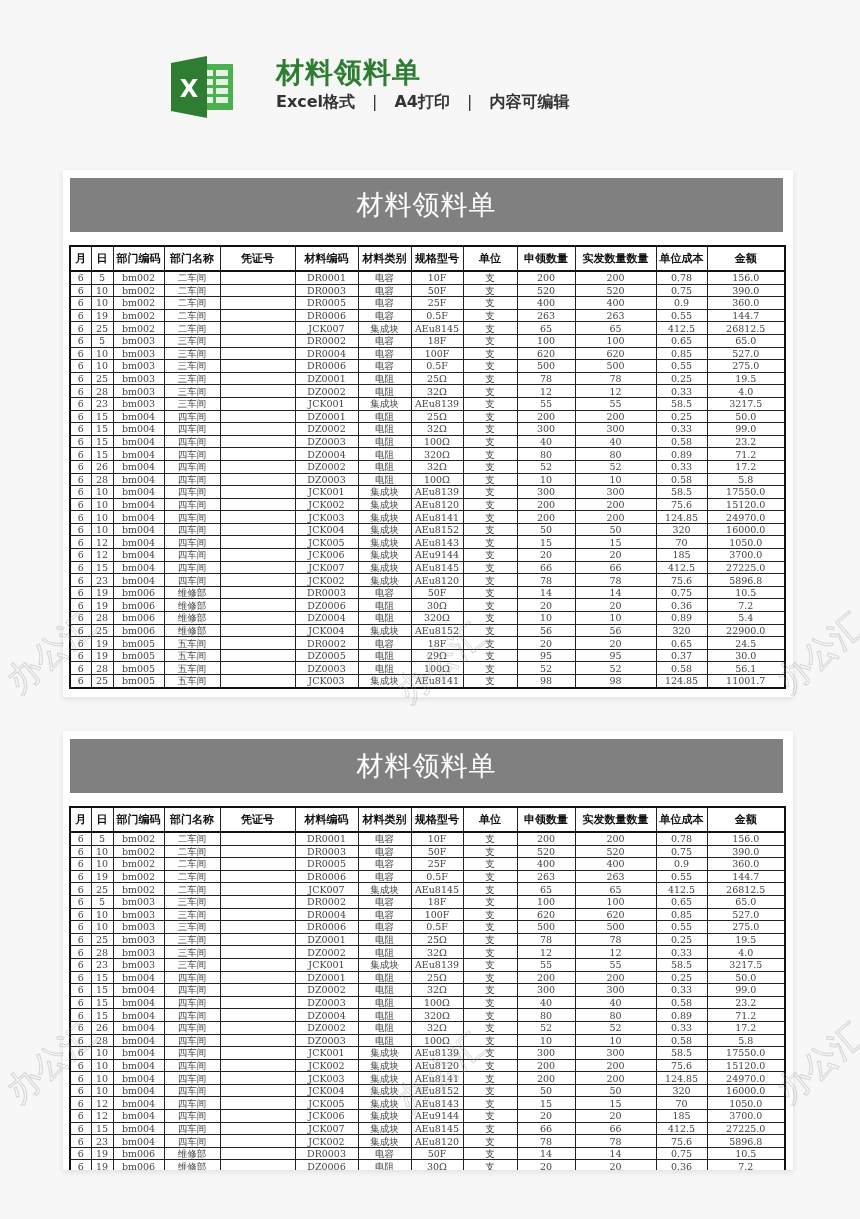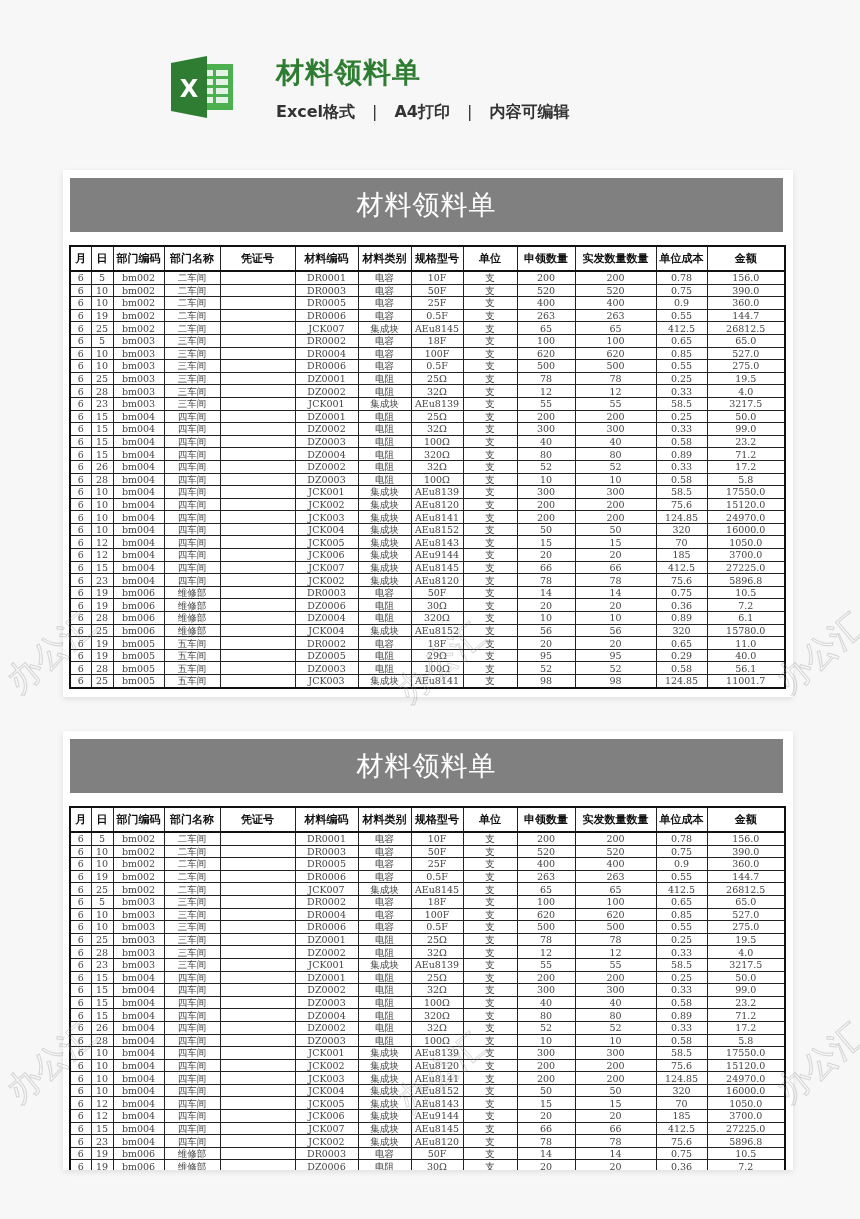--- a/index.html
+++ b/index.html
@@ -9,21 +9,21 @@
     font-family:"DejaVu Serif", serif;
   }
   .hdr { position:absolute; left:0; top:0; width:860px; height:160px; }
   .logo { position:absolute; left:171px; top:56px; width:64px; height:62px; }
   .hdr-title {
     position:absolute; left:276px; top:54px;
     font-family:"DejaVu Sans", sans-serif; font-weight:bold;
     font-size:28px; color:#2e7d32; letter-spacing:1px;
   }
   .hdr-sub {
-    position:absolute; left:276px; top:102px;
+    position:absolute; left:276px; top:92px;
     font-family:"DejaVu Sans", sans-serif; font-weight:bold;
     font-size:16px; color:#333; white-space:nowrap;
   }
   .hdr-sub .sep { display:inline-block; margin:0 17px; font-weight:normal; }
 
   .card {
     position:absolute; left:63px; width:730px; background:#fff;
     box-shadow:0 2px 6px rgba(0,0,0,0.10);
     overflow:hidden;
   }
@@ -530,66 +530,66 @@
           <td>bm006</td>
           <td>维修部</td>
           <td></td>
           <td>DZ0004</td>
           <td>电阻</td>
           <td>320Ω</td>
           <td>支</td>
           <td>10</td>
           <td>10</td>
           <td>0.89</td>
-          <td>6.1</td>
+          <td>5.4</td>
         </tr>
         <tr>
           <td>6</td>
           <td>25</td>
           <td>bm006</td>
           <td>维修部</td>
           <td></td>
           <td>JCK004</td>
           <td>集成块</td>
           <td>AEu8152</td>
           <td>支</td>
           <td>56</td>
           <td>56</td>
           <td>320</td>
-          <td>15780.0</td>
+          <td>22900.0</td>
         </tr>
         <tr>
           <td>6</td>
           <td>19</td>
           <td>bm005</td>
           <td>五车间</td>
           <td></td>
           <td>DR0002</td>
           <td>电容</td>
           <td>18F</td>
           <td>支</td>
           <td>20</td>
           <td>20</td>
           <td>0.65</td>
-          <td>11.0</td>
+          <td>24.5</td>
         </tr>
         <tr>
           <td>6</td>
           <td>19</td>
           <td>bm005</td>
           <td>五车间</td>
           <td></td>
           <td>DZ0005</td>
           <td>电阻</td>
           <td>29Ω</td>
           <td>支</td>
           <td>95</td>
           <td>95</td>
-          <td>0.29</td>
-          <td>40.0</td>
+          <td>0.37</td>
+          <td>30.0</td>
         </tr>
         <tr>
           <td>6</td>
           <td>28</td>
           <td>bm005</td>
           <td>五车间</td>
           <td></td>
           <td>DZ0003</td>
           <td>电阻</td>
           <td>100Ω</td>

